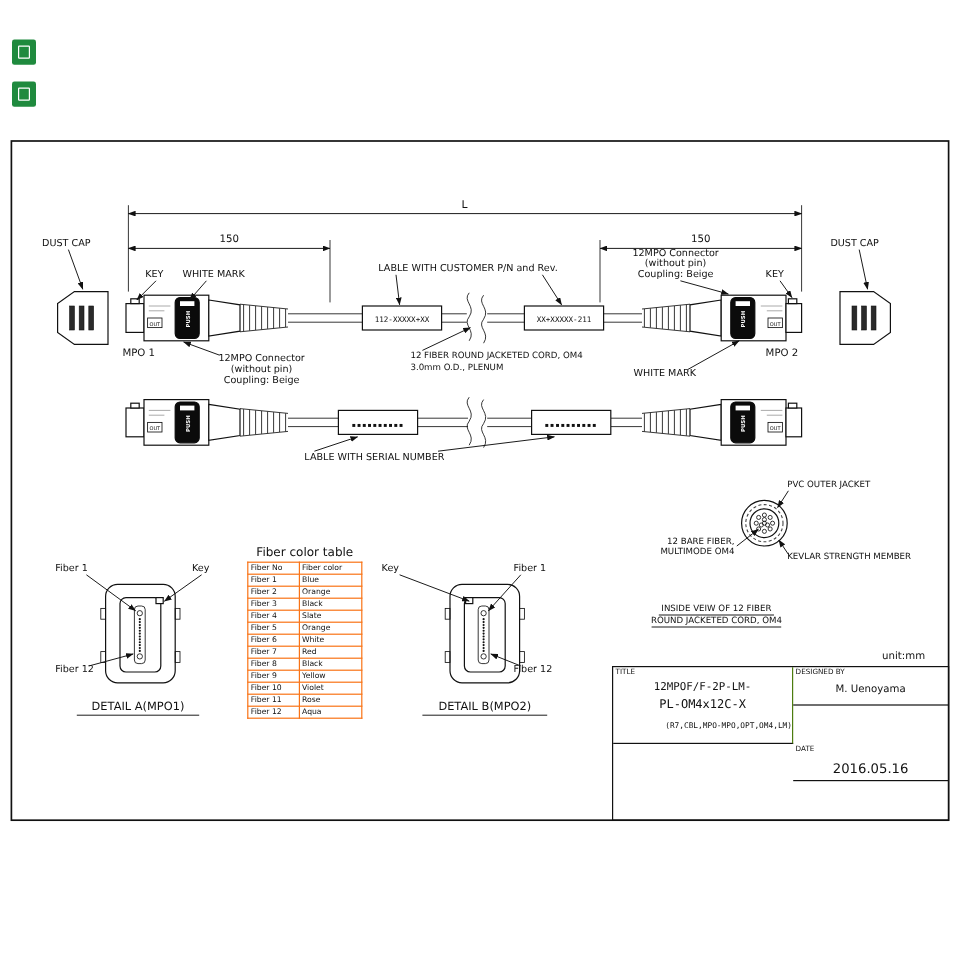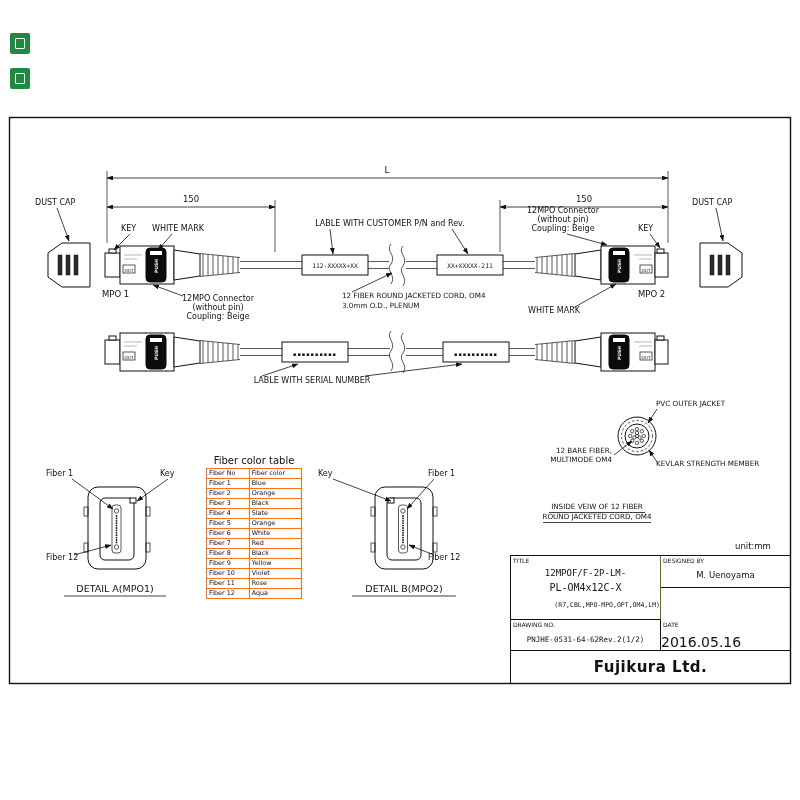--- a/index.html
+++ b/index.html
@@ -48,21 +48,21 @@
   .tb-company{left:0;top:95px;width:279px;height:32px;display:flex;align-items:center;justify-content:center;}
   .tb-title .l1{position:absolute;left:0;right:0;top:12px;text-align:center;font-size:9px;
       font-family:"DejaVu Sans Mono","Liberation Mono",monospace;}
   .tb-title .l2{position:absolute;left:0;right:0;top:26px;text-align:center;font-size:10px;
       font-family:"DejaVu Sans Mono","Liberation Mono",monospace;}
   .tb-title .l3{position:absolute;left:0;right:0;top:45px;text-align:right;font-size:6.5px;
       font-family:"DejaVu Sans Mono","Liberation Mono",monospace;}
   .tb-name{position:absolute;left:0;right:0;top:14px;text-align:center;font-size:8.5px;}
   .tb-val{position:absolute;left:0;right:0;top:15px;text-align:center;font-size:7.5px;
       font-family:"DejaVu Sans Mono","Liberation Mono",monospace;}
-  .tb-dateval{position:absolute;left:0;right:0;top:14px;font-size:14px;}
+  .tb-dateval{position:absolute;left:0;right:0;top:14px;text-align:center;font-size:11px;}
   .company-name{font-size:15px;font-weight:bold;letter-spacing:.5px;}
 </style>
 </head>
 <body>
 
 <div class="page">
 
   <div class="app-icon" style="top:33px">
     <span class="app-glyph"></span>
   </div>
@@ -382,26 +382,19 @@
     <div class="cell tb-title">
       <span class="lab">TITLE</span>
       <div class="l1">12MPOF/F-2P-LM-</div>
       <div class="l2">PL-OM4x12C-X</div>
       <div class="l3">(R7,CBL,MPO-MPO,OPT,OM4,LM)</div>
     </div>
     <div class="cell tb-designed">
       <span class="lab">DESIGNED BY</span>
       <div class="tb-name">M. Uenoyama</div>
     </div>
-    <div class="cell tb-drawno">
-      <span class="lab">DRAWING NO.</span>
-      <div class="tb-val">PNJHE-0531-64-62Rev.2(1/2)</div>
-    </div>
     <div class="cell tb-date">
       <span class="lab">DATE</span>
       <div class="tb-dateval">2016.05.16</div>
     </div>
-    <div class="cell tb-company">
-      <span class="company-name">Fujikura Ltd.</span>
-    </div>
   </div>
 
 </div>
 
 </body></html>

